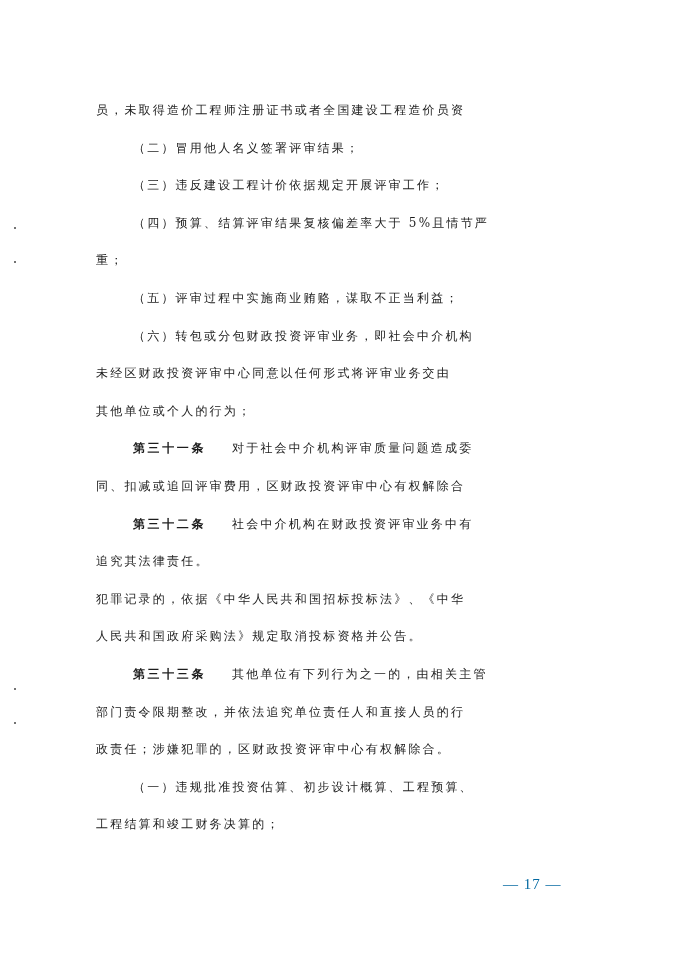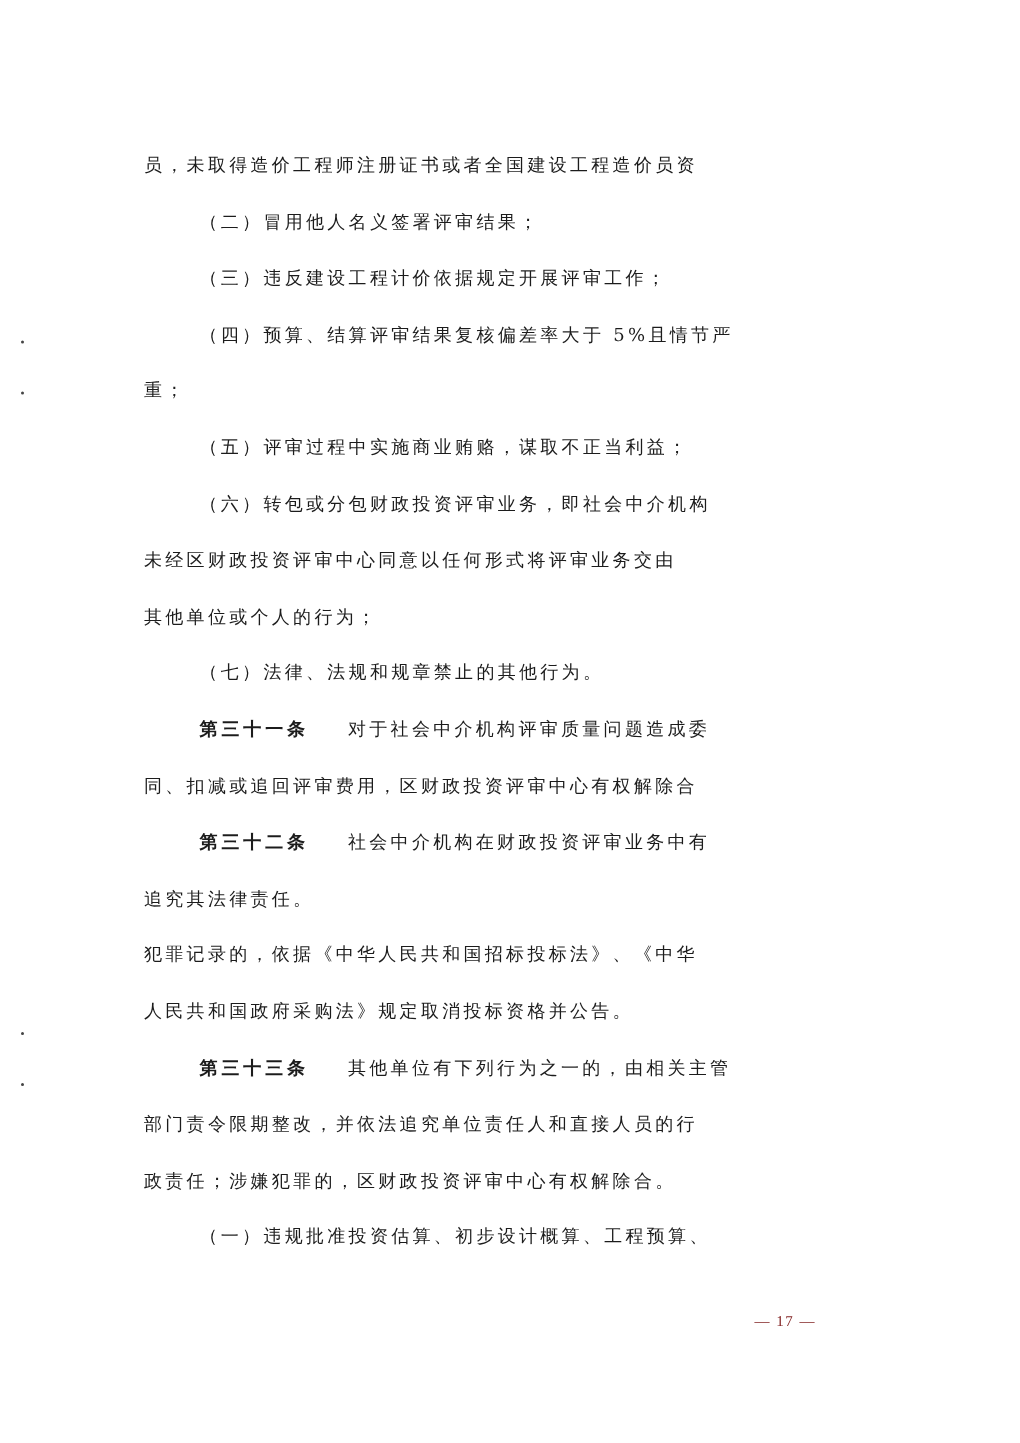--- a/index.html
+++ b/index.html
@@ -27,23 +27,23 @@
   .article-no {
     font-family: Liberation Serif, serif;
     font-weight: bold;
     letter-spacing: 2.6px;
     margin-right: 26px;
   }
   .page-number {
     position: absolute;
     left: 503px; top: 876px;
     font-family: "Liberation Serif", serif;
-    font-size: 10px;
+    font-size: 15px;
     letter-spacing: 1px;
-    color: #7f1d1d;
+    color: #0369a1;
   }
   .margin-dot {
     position: absolute;
     width: 2px; height: 2px;
     background: #444;
     border-radius: 50%;
   }
 </style>
 </head>
 <body>
@@ -51,40 +51,40 @@
 <div class="page">
   <div class="line">员，未取得造价工程师注册证书或者全国建设工程造价员资</div>
   <div class="line indent">（二）冒用他人名义签署评审结果；</div>
   <div class="line indent">（三）违反建设工程计价依据规定开展评审工作；</div>
   <div class="line indent">（四）预算、结算评审结果复核偏差率大于 5%且情节严</div>
   <div class="line">重；</div>
   <div class="line indent">（五）评审过程中实施商业贿赂，谋取不正当利益；</div>
   <div class="line indent">（六）转包或分包财政投资评审业务，即社会中介机构</div>
   <div class="line">未经区财政投资评审中心同意以任何形式将评审业务交由</div>
   <div class="line">其他单位或个人的行为；</div>
-  <div class="line indent">（七）法律、法规和规章禁止的其他行为。</div>
 
   <div class="line indent">
     <span class="article-no">第三十一条</span><span>对于社会中介机构评审质量问题造成委</span>
   </div>
   <div class="line">同、扣减或追回评审费用，区财政投资评审中心有权解除合</div>
   <div class="line indent">
     <span class="article-no">第三十二条</span><span>社会中介机构在财政投资评审业务中有</span>
   </div>
 
   <div class="line">追究其法律责任。</div>
   <div class="line">犯罪记录的，依据《中华人民共和国招标投标法》、《中华</div>
   <div class="line">人民共和国政府采购法》规定取消投标资格并公告。</div>
 
   <div class="line indent">
     <span class="article-no">第三十三条</span><span>其他单位有下列行为之一的，由相关主管</span>
   </div>
   <div class="line">部门责令限期整改，并依法追究单位责任人和直接人员的行</div>
   <div class="line">政责任；涉嫌犯罪的，区财政投资评审中心有权解除合。</div>
   <div class="line indent">（一）违规批准投资估算、初步设计概算、工程预算、</div>
+  <div class="line">工程结算和竣工财务决算的；</div>
 </div>
 
 <div class="page-number">— 17 —</div>
 
 <div class="margin-dot" style="left:14px; top:227px;"></div>
 <div class="margin-dot" style="left:14px; top:261px;"></div>
 <div class="margin-dot" style="left:14px; top:688px;"></div>
 <div class="margin-dot" style="left:14px; top:722px;"></div>
 
 </body></html>

